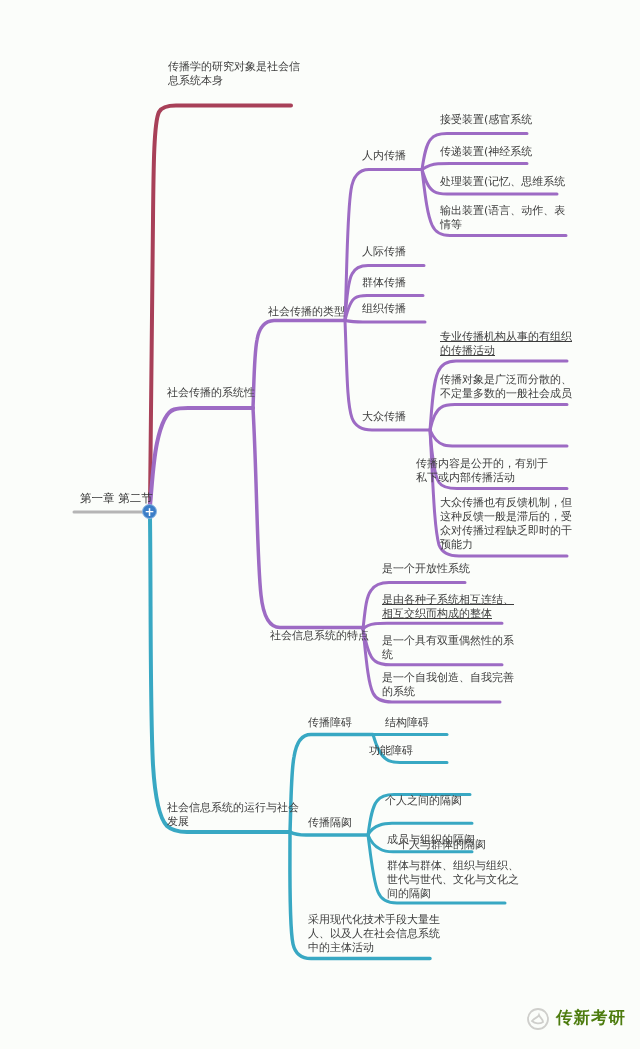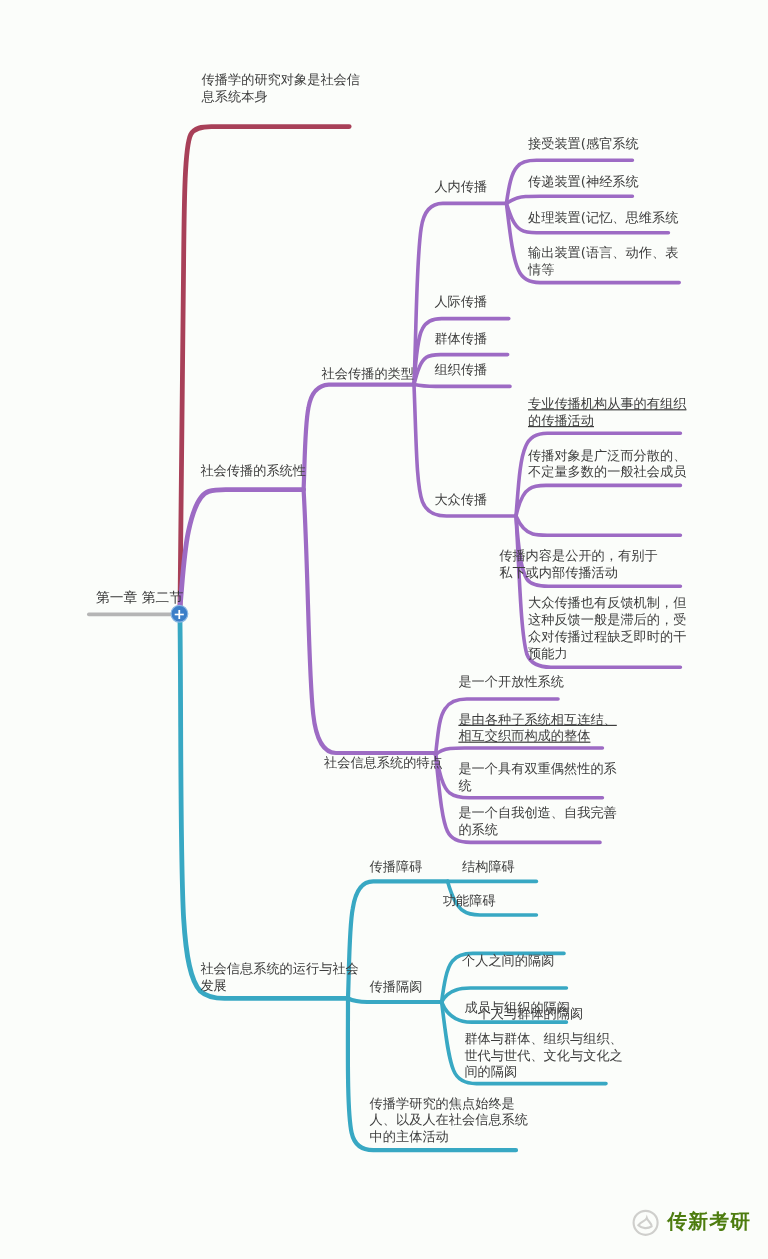--- a/index.html
+++ b/index.html
@@ -134,21 +134,21 @@
   <div class="label" style="left:369px;top:744px;">功能障碍</div>
 
   <div class="label" style="left:308px;top:816px;">传播隔阂</div>
   <div class="label" style="left:385px;top:794px;">个人之间的隔阂</div>
   <div class="label" style="left:398px;top:805px;margin-top:33px;">个人与群体的隔阂</div>
   <div class="label" style="left:387px;top:833px;">成员与组织的隔阂</div>
   <div class="label" style="left:387px;top:859px;">群体与群体、组织与组织、
 世代与世代、文化与文化之
 间的隔阂</div>
 
-  <div class="label" style="left:308px;top:913px;">传播学研究的焦点始终是
+  <div class="label" style="left:308px;top:913px;">采用现代化技术手段大量生
 人、以及人在社会信息系统
 中的主体活动</div>
 
   <svg class="watermark-logo" viewBox="0 0 28 28" fill="none" stroke="#cfcfcc" stroke-width="1.8">
     <circle cx="14" cy="14" r="10"></circle>
     <path d="M 8 16 C 11 12 14 13 15 10 C 16 13 19 14 19 17 C 16 19 11 19 8 16 Z"></path>
   </svg>
   <div class="watermark-text">传新考研</div>
 
 </div>

